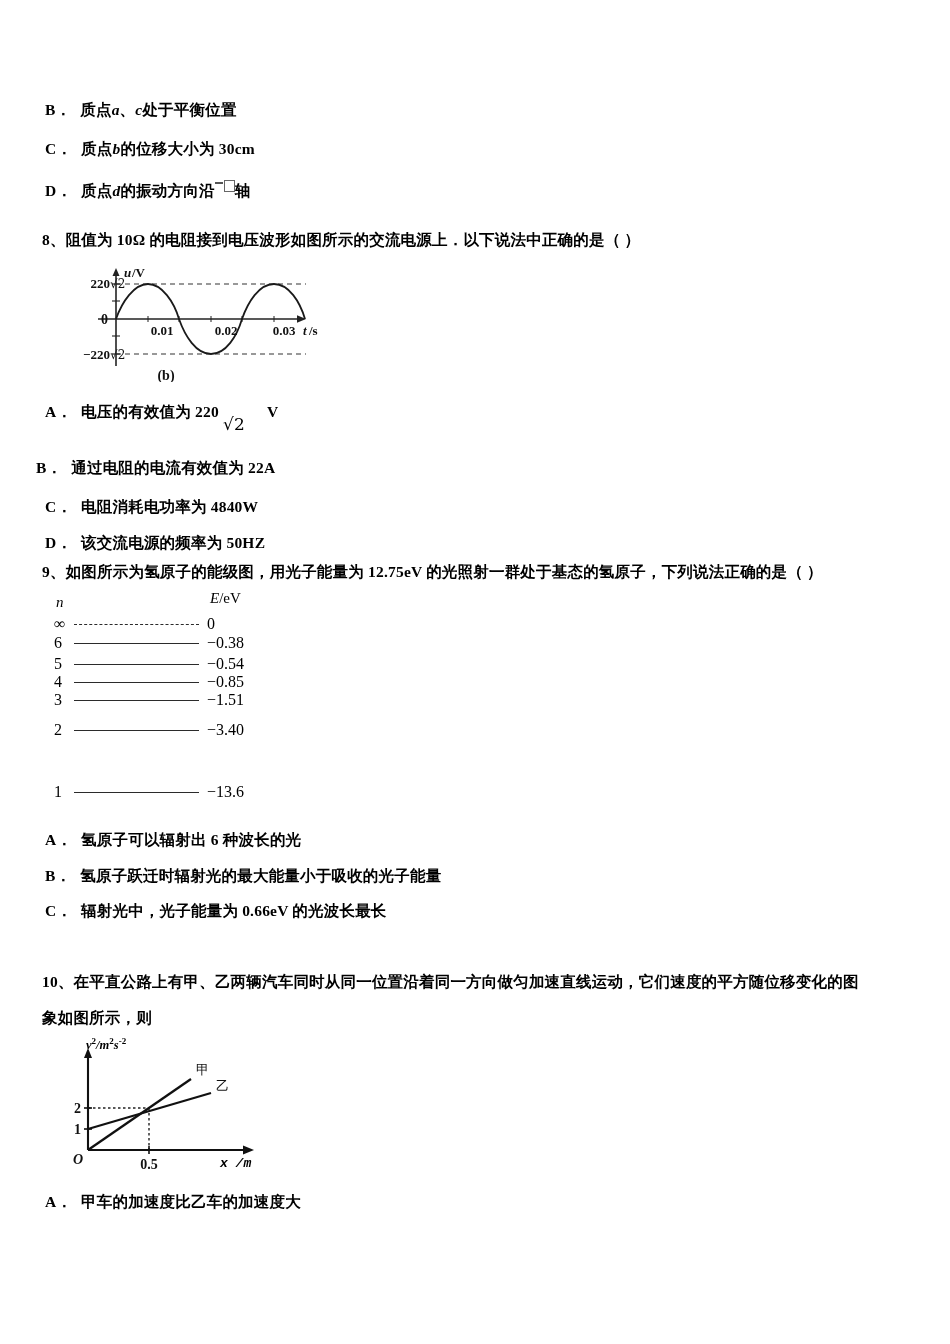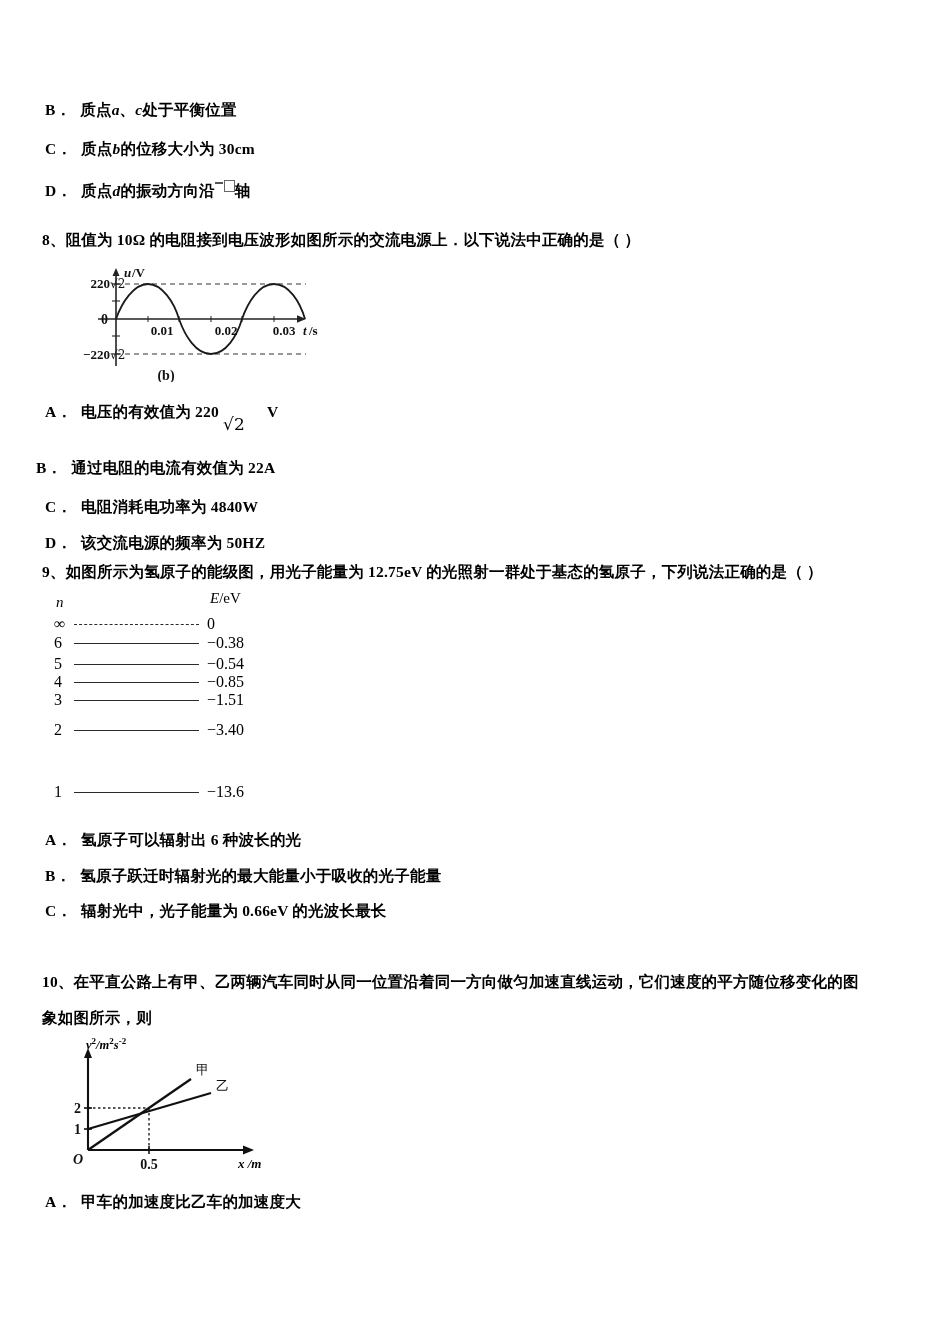--- a/index.html
+++ b/index.html
@@ -160,26 +160,26 @@
     top: -2px;
     font-size: 12.5px;
     font-weight: bold;
     font-family: "Liberation Serif", serif;
     font-style: italic;
     white-space: nowrap;
   }
   .fig-vx .ylabel sup { font-size: 9px; font-style: normal; }
   .fig-vx .xlabel {
     position: absolute;
-    left: 190px;
+    left: 172px;
     top: 118px;
     font-size: 13px;
     font-weight: bold;
     font-style: italic;
-    font-family: Liberation Serif, serif;
+    font-family: Liberation Mono, monospace;
   }
 </style>
 </head>
 <body>
 
 <div class="page">
 
   <div class="opt" style="left:45px; top:100px;">
     <span class="lbl">B．</span><span>质点</span><span class="it">a</span><span>、</span><span class="it">c</span><span>处于平衡位置</span>
   </div>

